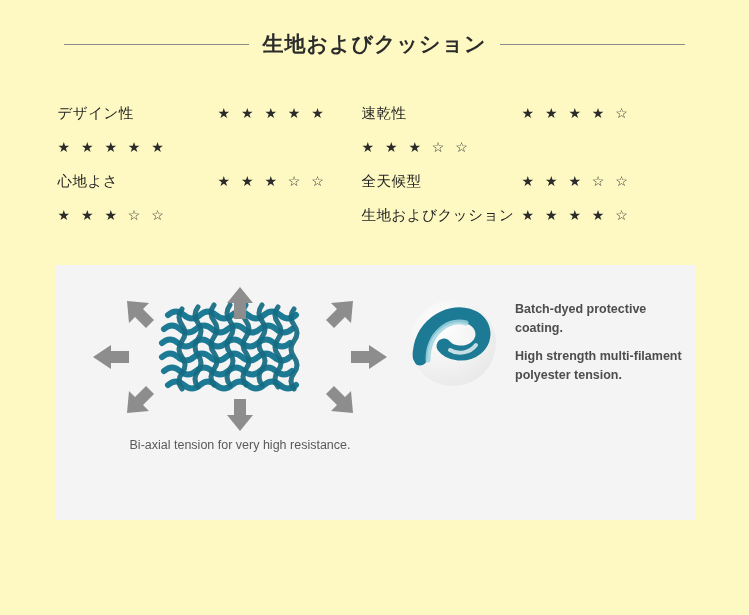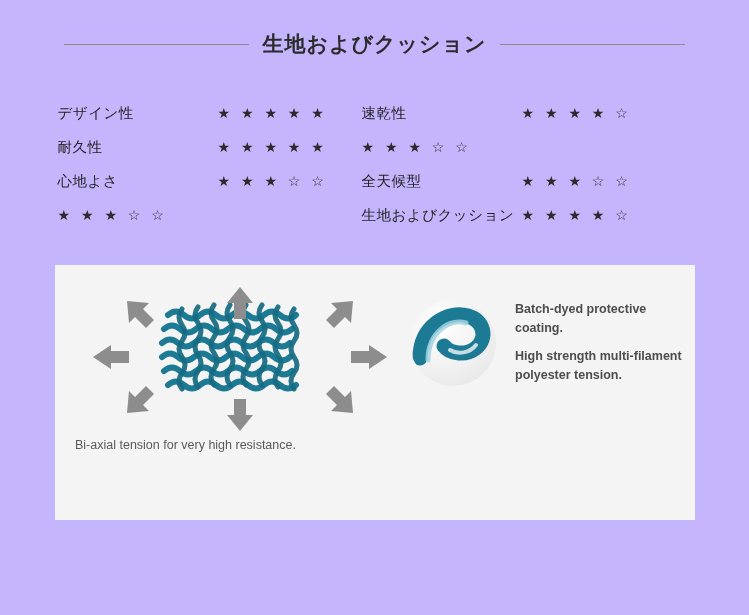--- a/index.html
+++ b/index.html
@@ -11,21 +11,21 @@
     width: 749px;
     height: 615px;
     font-family: "Liberation Sans", sans-serif;
     color: #333333;
     overflow: hidden;
   }
   .page {
     position: relative;
     width: 749px;
     height: 615px;
-    background: #c4b5fd;
+    background: #fef9c3;
   }
 
   
   .header {
     display: flex;
     align-items: center;
     justify-content: center;
     padding-top: 30px;
   }
   .header .rule {
@@ -95,21 +95,21 @@
     top: 8px;
     transform: translateX(-50%);
     width: 200px;
     height: 125px;
   }
   .caption-bi {
     position: absolute;
     left: 0;
     top: 155px;
     width: 330px;
-    text-align: left;
+    text-align: center;
     font-size: 12.5px;
     color: #5a5a5a;
   }
 
   .coating {
     position: absolute;
     left: 355px;
     top: 35px;
     width: 270px;
     height: 120px;
@@ -153,21 +153,20 @@
     <div class="rating-row">
       <span class="rating-label">デザイン性</span>
       <span class="rating-stars">★ ★ ★ ★ ★</span>
     </div>
     <div class="rating-row">
       <span class="rating-label">速乾性</span>
       <span class="rating-stars">★ ★ ★ ★ ☆</span>
     </div>
 
     <div class="rating-row">
-      <span class="rating-label">耐久性</span>
       <span class="rating-stars">★ ★ ★ ★ ★</span>
     </div>
     <div class="rating-row">
       <span class="rating-stars">★ ★ ★ ☆ ☆</span>
     </div>
 
     <div class="rating-row">
       <span class="rating-label">心地よさ</span>
       <span class="rating-stars">★ ★ ★ ☆ ☆</span>
     </div>

